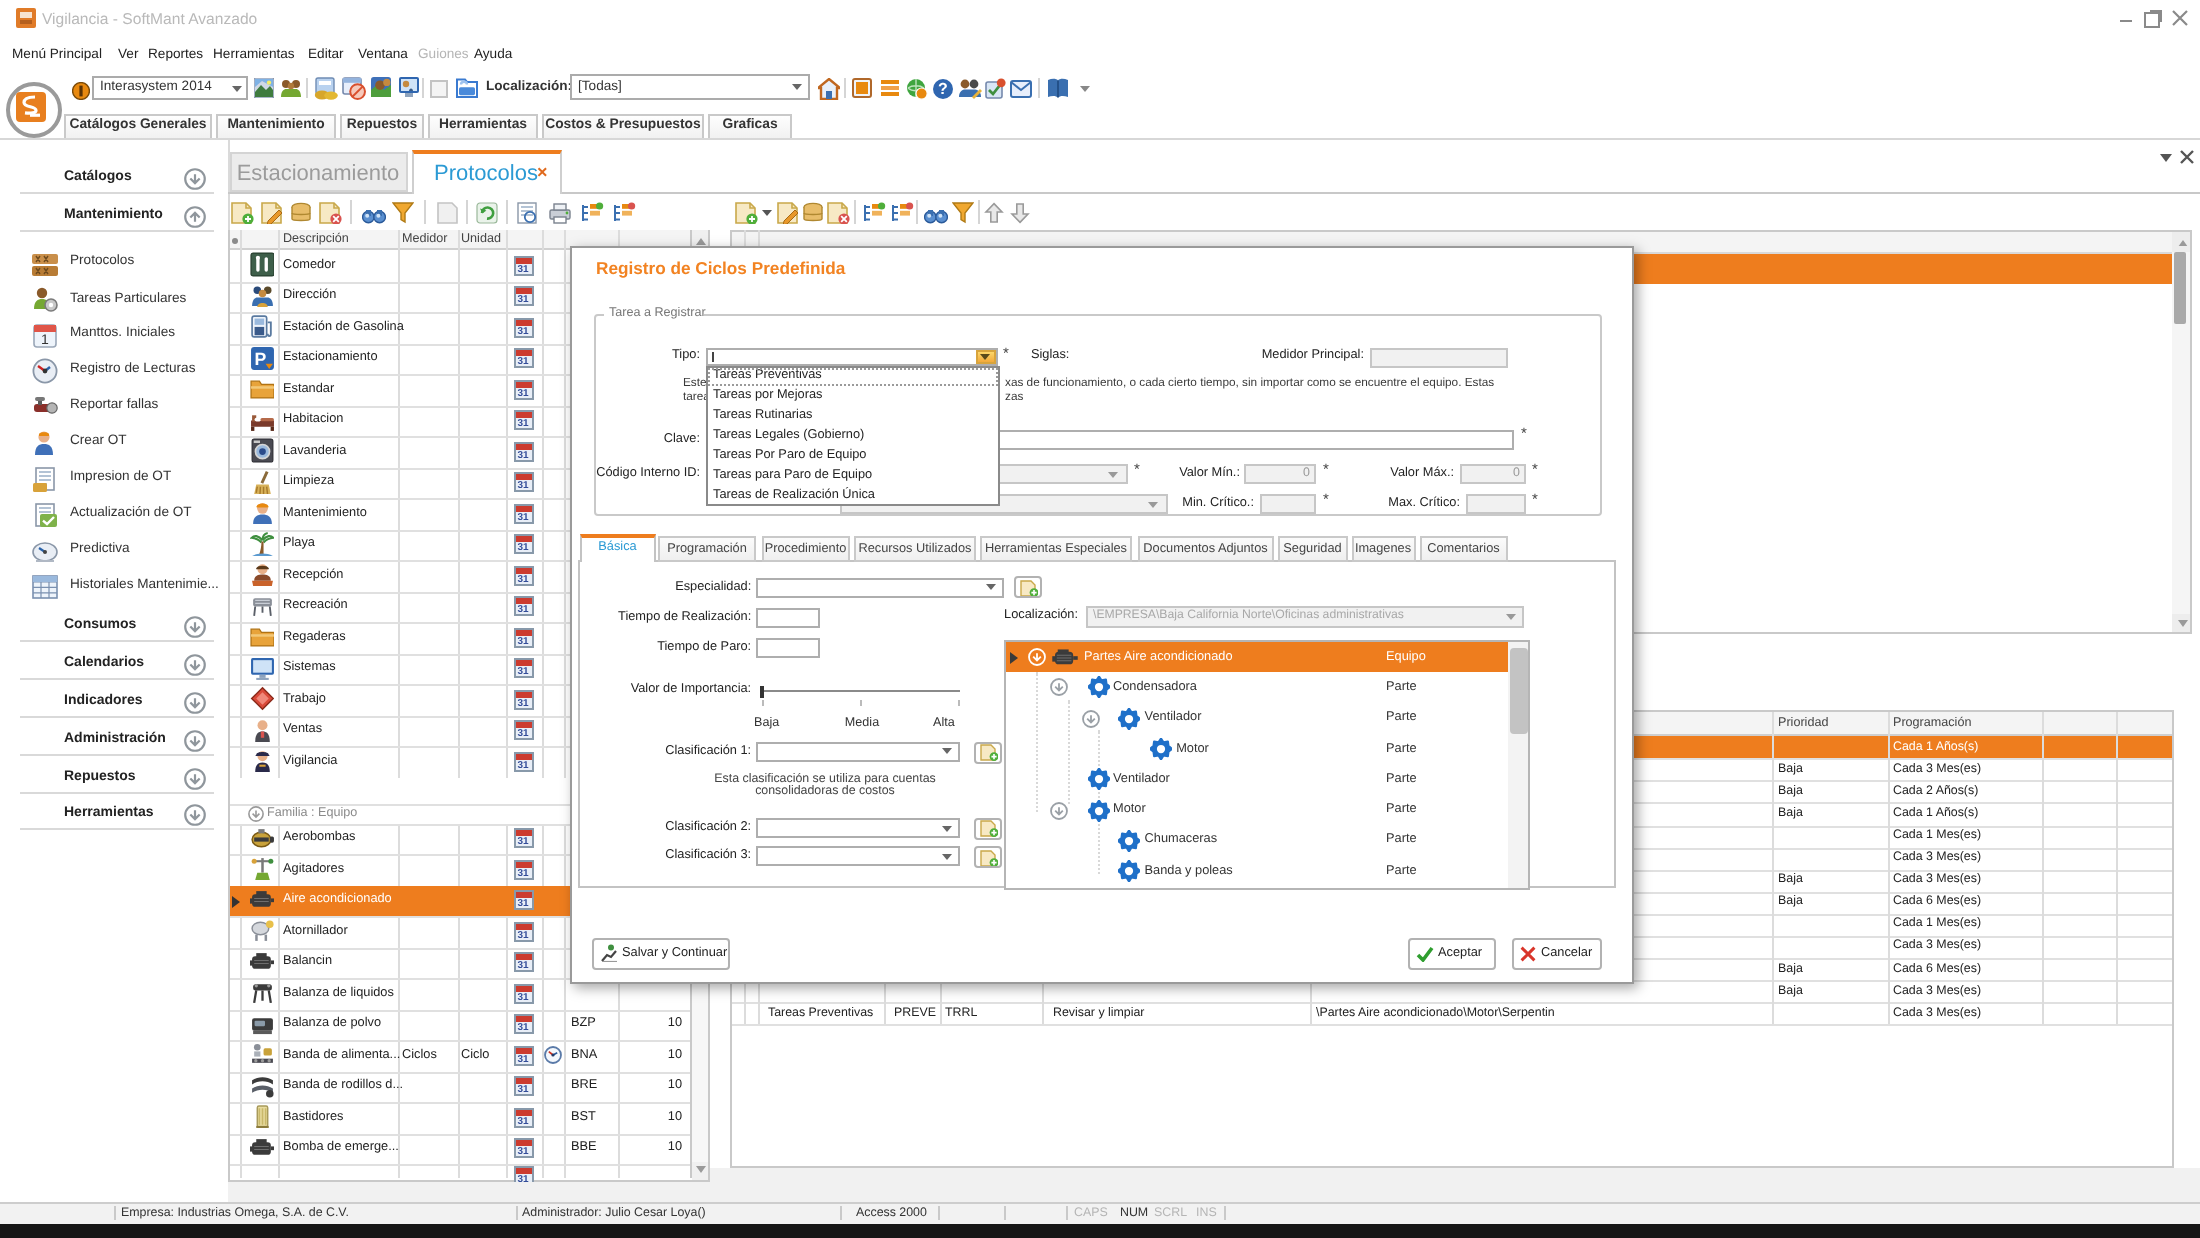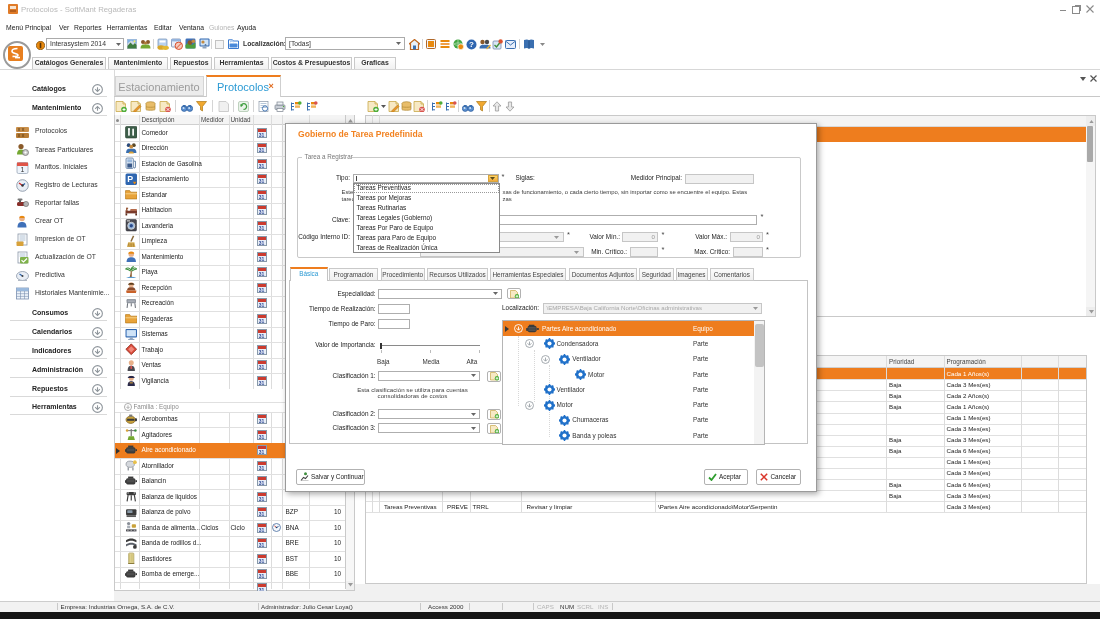--- a/index.html
+++ b/index.html
@@ -3,21 +3,21 @@
 html,body{margin:0;padding:0;}
 body{width:1100px;height:619px;overflow:hidden;filter:blur(0.28px);font-family:"Liberation Sans",sans-serif;background:#fff;position:relative;}
 .a{position:absolute;}
 .t{position:absolute;white-space:nowrap;font-family:"Liberation Sans",sans-serif;}
 </style></head><body>
 <svg class="a" style="left:8px;top:4px" width="10" height="10" viewBox="0 0 10 10">
     <rect x="0" y="0" width="10" height="10" rx="1" fill="#e07b28"></rect>
     <rect x="2" y="2" width="6" height="3" fill="#f7e3cf"></rect>
     <rect x="2" y="6" width="6" height="2" fill="#b55f1d"></rect>
   </svg>
-<div class="t" style="left:21px;top:4.5px;height:10px;line-height:10px;font-size:7.8px;color:#b9b9b9;font-weight:400;">Protocolos - SoftMant  Regaderas</div>
+<div class="t" style="left:21px;top:4.5px;height:10px;line-height:10px;font-size:7.8px;color:#b9b9b9;font-weight:400;">Vigilancia - SoftMant  Avanzado</div>
 <div class="a" style="left:1060px;top:9.5px;width:6px;height:1.0px;background:#8a8a8a;"></div>
 <div class="a" style="left:1072px;top:6px;width:6px;height:6px;border:1px solid #8a8a8a;"></div>
 <div class="a" style="left:1074.5px;top:4.5px;width:5px;height:5px;border-top:1px solid #8a8a8a;border-right:1px solid #8a8a8a;"></div>
 <svg class="a" style="left:1086px;top:5px" width="8" height="8" viewBox="0 0 8 8">
     <path d="M0.5 0.5 L7.5 7.5 M7.5 0.5 L0.5 7.5" stroke="#8a8a8a" stroke-width="1.1"></path>
   </svg>
 <div class="t" style="left:6px;top:22.5px;height:10px;line-height:10px;font-size:6.8px;color:#222;font-weight:400;">Menú Principal</div>
 <div class="t" style="left:59px;top:22.5px;height:10px;line-height:10px;font-size:6.8px;color:#222;font-weight:400;">Ver</div>
 <div class="t" style="left:74px;top:22.5px;height:10px;line-height:10px;font-size:6.8px;color:#222;font-weight:400;">Reportes</div>
 <div class="t" style="left:106.5px;top:22.5px;height:10px;line-height:10px;font-size:6.8px;color:#222;font-weight:400;">Herramientas</div>
@@ -873,21 +873,21 @@
 <div class="a" style="left:378.5px;top:356px;width:0.8000000000000114px;height:156.24px;background:#dcdcdc;"></div>
 <div class="a" style="left:442px;top:356px;width:0.8000000000000114px;height:156.24px;background:#dcdcdc;"></div>
 <div class="a" style="left:470px;top:356px;width:0.8000000000000114px;height:156.24px;background:#dcdcdc;"></div>
 <div class="a" style="left:521px;top:356px;width:0.7999999999999545px;height:156.24px;background:#dcdcdc;"></div>
 <div class="a" style="left:655px;top:356px;width:0.7999999999999545px;height:156.24px;background:#dcdcdc;"></div>
 <div class="a" style="left:885.5px;top:356px;width:0.7999999999999545px;height:156.24px;background:#dcdcdc;"></div>
 <div class="a" style="left:943.5px;top:356px;width:0.7999999999999545px;height:156.24px;background:#dcdcdc;"></div>
 <div class="a" style="left:1021px;top:356px;width:0.7999999999999545px;height:156.24px;background:#dcdcdc;"></div>
 <div class="a" style="left:1058px;top:356px;width:0.7999999999999545px;height:156.24px;background:#dcdcdc;"></div>
 <div class="a" style="left:285px;top:122.5px;width:532px;height:369.5px;background:#fff;border:1px solid #9a9a9a;box-sizing:border-box;box-shadow:2px 2px 6px rgba(0,0,0,0.35);"></div>
-<div class="t" style="left:298px;top:128.5px;height:10px;line-height:10px;font-size:8.6px;color:#f28322;font-weight:700;">Gobierno de Tarea Predefinida</div>
+<div class="t" style="left:298px;top:128.5px;height:10px;line-height:10px;font-size:8.6px;color:#f28322;font-weight:700;">Registro de Ciclos Predefinida</div>
 <div class="a" style="left:297px;top:157px;width:504px;height:100.5px;border:1px solid #c9c9c9;border-radius:2px;box-sizing:border-box;"></div>
 <div class="a" style="left:302px;top:153px;width:50px;height:8px;background:#fff;"></div>
 <div class="t" style="left:304.5px;top:152px;height:10px;line-height:10px;font-size:6.3px;color:#777;font-weight:400;">Tarea a Registrar</div>
 <div class="t" style="left:150px;width:200px;text-align:right;top:173px;height:10px;line-height:10px;font-size:6.4px;color:#222;font-weight:400;">Tipo:</div>
 <div class="a" style="left:353px;top:173.5px;width:145.5px;height:9.5px;background:#fff;border:1px solid #aeaeae;box-sizing:border-box;"></div>
 <div class="a" style="left:488px;top:174.5px;width:9.5px;height:7.5px;background:linear-gradient(#fdd76a,#f2a93a);border:1px solid #d8a43c;box-sizing:border-box;"></div>
 <svg class="a" style="left:490px;top:177px" width="5" height="3" viewBox="0 0 5 3">
     <path d="M0 0 L5 0 L2.5 3 Z" fill="#5a4a1a"></path>
   </svg>
 <div class="a" style="left:356px;top:175.5px;width:0.8000000000000114px;height:5.5px;background:#444;"></div>

